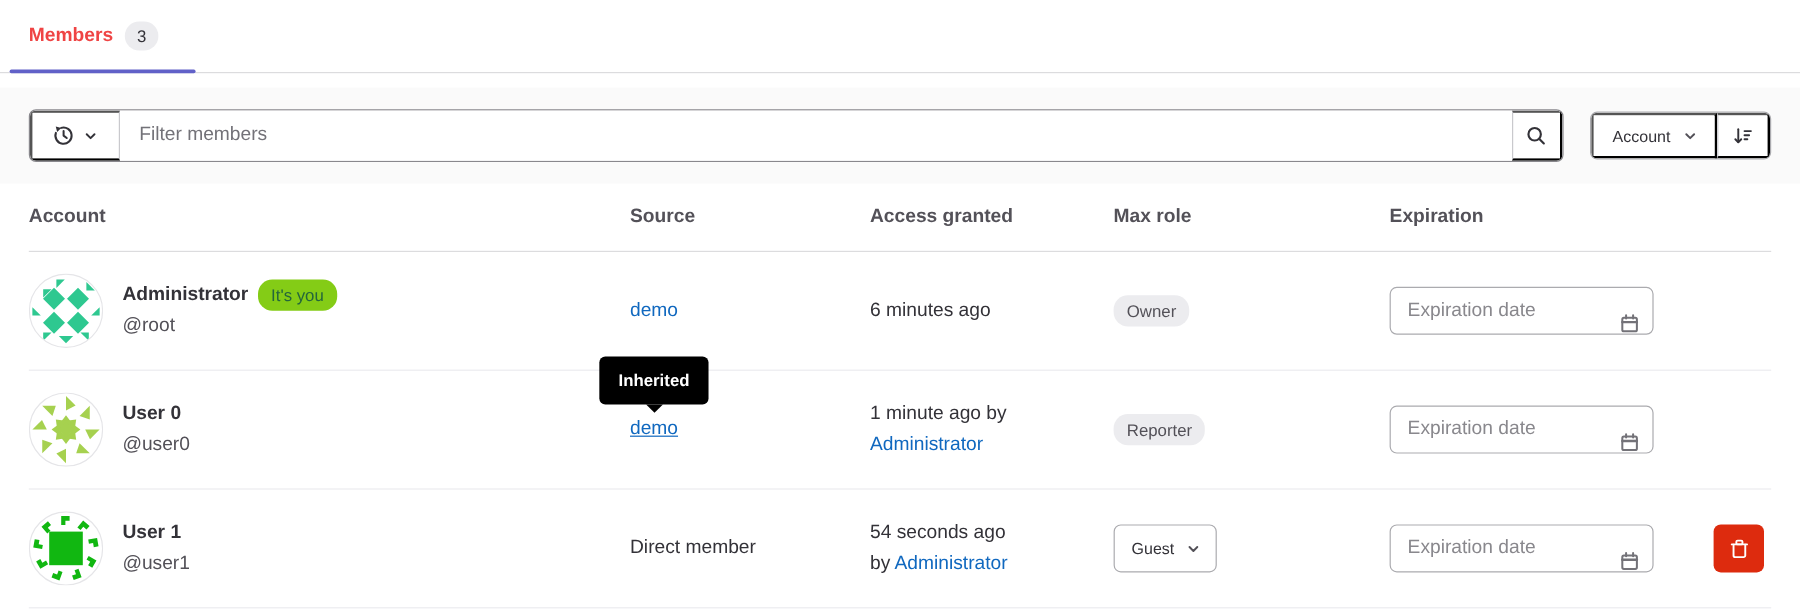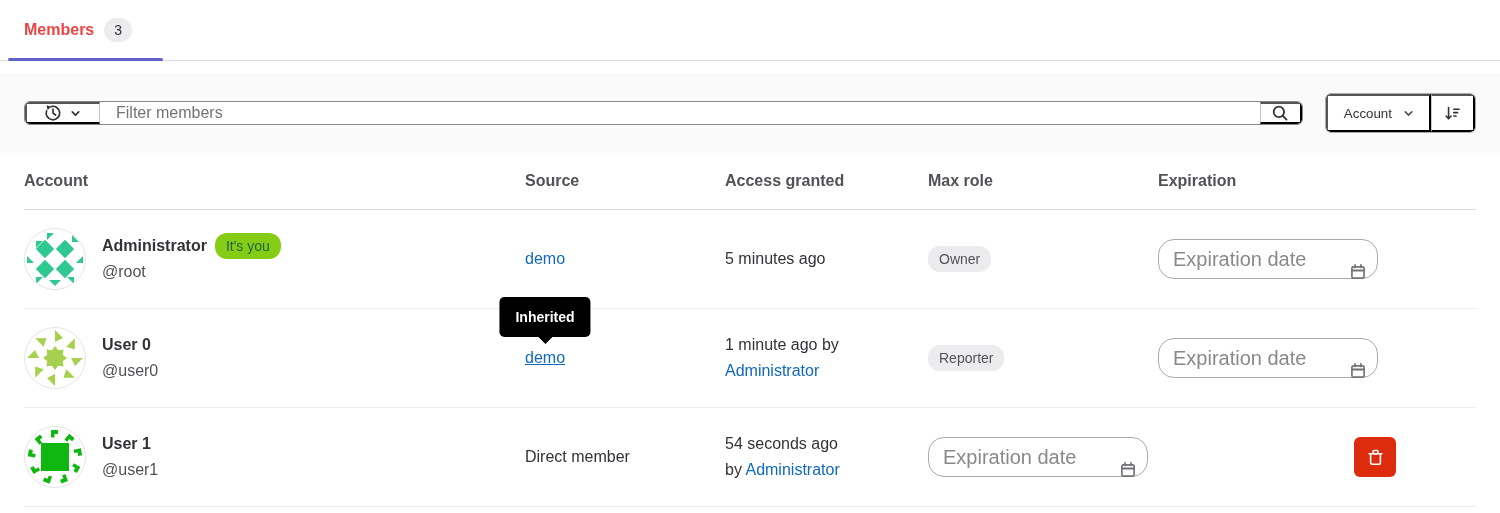--- a/index.html
+++ b/index.html
@@ -8,21 +8,21 @@
 
   
   .tabbar { position:relative; height:61px; border-bottom:1px solid #dcdcde; background:#fff; }
   .tab { position:absolute; left:8px; top:0; height:60px; display:flex; align-items:center; gap:10px; padding:0 16px; cursor:pointer; }
   .tab-label { font-weight:700; color:#ef4444; }
   .tab-count { background:#ececef; color:#333238; font-size:14px; line-height:1; padding:5px 10px; border-radius:12px; }
   .tab-indicator { position:absolute; left:8px; bottom:-1px; width:155px; height:3px; border-radius:2px; }
 
   
   .filter-section { margin-top:12px; height:80px; background:#fafafa; display:flex; align-items:center; padding:0 24px; gap:22px; }
-  .search-group { flex:1 1 auto; height:24px; background:#fff; border:1px solid #89888d; border-radius:6px; display:flex; align-items:stretch; overflow:hidden; }
+  .search-group { flex:1 1 auto; height:44px; background:#fff; border:1px solid #89888d; border-radius:6px; display:flex; align-items:stretch; overflow:hidden; }
   .history-btn { width:75px; display:flex; align-items:center; justify-content:center; gap:7px; border-right:1px solid #c9c9cd; background:#fff; cursor:pointer; }
   .filter-input { flex:1; border:0; outline:none; padding:0 16px; font-size:16px; font-family:inherit; color:#333238; background:#fff; }
   .filter-input::placeholder { color:#737278; }
   .search-btn { width:42px; display:flex; align-items:center; justify-content:center; border-left:1px solid #c9c9cd; background:#fff; cursor:pointer; }
   .sort-group { flex:0 0 auto; height:40px; background:#fff; border:1px solid #ababaf; border-radius:6px; display:flex; align-items:stretch; overflow:hidden; }
   .sort-field-btn { display:flex; align-items:center; gap:10px; padding:0 14px 0 16px; background:#fff; cursor:pointer; color:#333238; }
   .sort-dir-btn { width:44px; display:flex; align-items:center; justify-content:center; border-left:1px solid #c9c9cd; background:#fff; cursor:pointer; }
 
   
   .members-table { padding:0 24px; }
@@ -53,22 +53,22 @@
     padding:13px 16px; border-radius:5px; white-space:nowrap; z-index:5; }
   .tooltip:after { content:""; position:absolute; top:100%; left:50%; transform:translateX(-50%);
     border:7px solid transparent; border-top-color:#000; }
 
   
   .role-dropdown { height:40px; background:#fff; border:1px solid #ababaf; border-radius:6px;
     display:inline-flex; align-items:center; gap:9px; padding:0 12px 0 14px; cursor:pointer; color:#333238; }
 
   
   .exp-wrap { position:relative; width:220px; }
-  .exp-input { width:220px; height:40px; border:1px solid #ababaf; border-radius:16px; padding:0 40px 0 14px;
-    font-size:20px; font-family:inherit; color:#333238; background:#fff; outline:none; }
+  .exp-input { width:220px; height:40px; border:1px solid #ababaf; border-radius:6px; padding:0 40px 0 14px;
+    font-size:16px; font-family:inherit; color:#333238; background:#fff; outline:none; }
   .exp-input::placeholder { color:#89888d; }
   .exp-cal { position:absolute; right:11px; top:11px; pointer-events:none; }
 
   .actions-cell { display:flex; justify-content:flex-end; padding-right:6px; }
   .delete-btn { width:42px; height:40px; border:none; border-radius:6px; display:flex; align-items:center; justify-content:center; cursor:pointer; }
 
   svg { display:block; }
 </style>
 </head>
 <body>
@@ -173,21 +173,21 @@
           <span class="member-name">Administrator</span>
           <span class="badge-pill" style="background:#84cc16; color:#24663b;">It's you</span>
         </div>
         <div class="member-username">@root</div>
       </div>
     </div>
     <div class="cell">
       <a class="gl-link">demo</a>
     </div>
     <div class="cell muted-text">
-      <span>5 minutes ago</span>
+      <span>6 minutes ago</span>
     </div>
     <div class="cell">
       <span class="badge-pill badge-neutral">Owner</span>
     </div>
     <div class="cell">
       <span class="exp-wrap">
         <input class="exp-input" value="" placeholder="Expiration date" style="">
         <span class="exp-cal">
           <svg width="18" height="18" viewBox="0 0 16 16" fill="none" stroke="#737278" stroke-width="1.5" stroke-linecap="round">
             <rect x="2.6" y="3.4" width="10.8" height="10" rx="1.2"></rect>
@@ -335,20 +335,30 @@
       <span>Direct member</span>
     </div>
     <div class="cell muted-text">
       <span>54 seconds ago</span>
       <span class="nowrap">
         <span>by</span>
         <a class="gl-link">Administrator</a>
       </span>
     </div>
     <div class="cell">
+      <button class="role-dropdown">
+        <span>Guest</span>
+        <span>
+          <svg width="13" height="13" viewBox="0 0 16 16" fill="none" stroke="#535158" stroke-width="2" stroke-linecap="round" stroke-linejoin="round">
+            <path d="M4 6 l4 4 4 -4"></path>
+          </svg>
+        </span>
+      </button>
+    </div>
+    <div class="cell">
       <span class="exp-wrap">
         <input class="exp-input" value="" placeholder="Expiration date" style="">
         <span class="exp-cal">
           <svg width="18" height="18" viewBox="0 0 16 16" fill="none" stroke="#737278" stroke-width="1.5" stroke-linecap="round">
             <rect x="2.6" y="3.4" width="10.8" height="10" rx="1.2"></rect>
             <path d="M2.6 6.6 h10.8" stroke-width="1.8"></path>
             <path d="M5.4 1.6 v2.4 M10.6 1.6 v2.4"></path>
           </svg>
         </span>
       </span>

